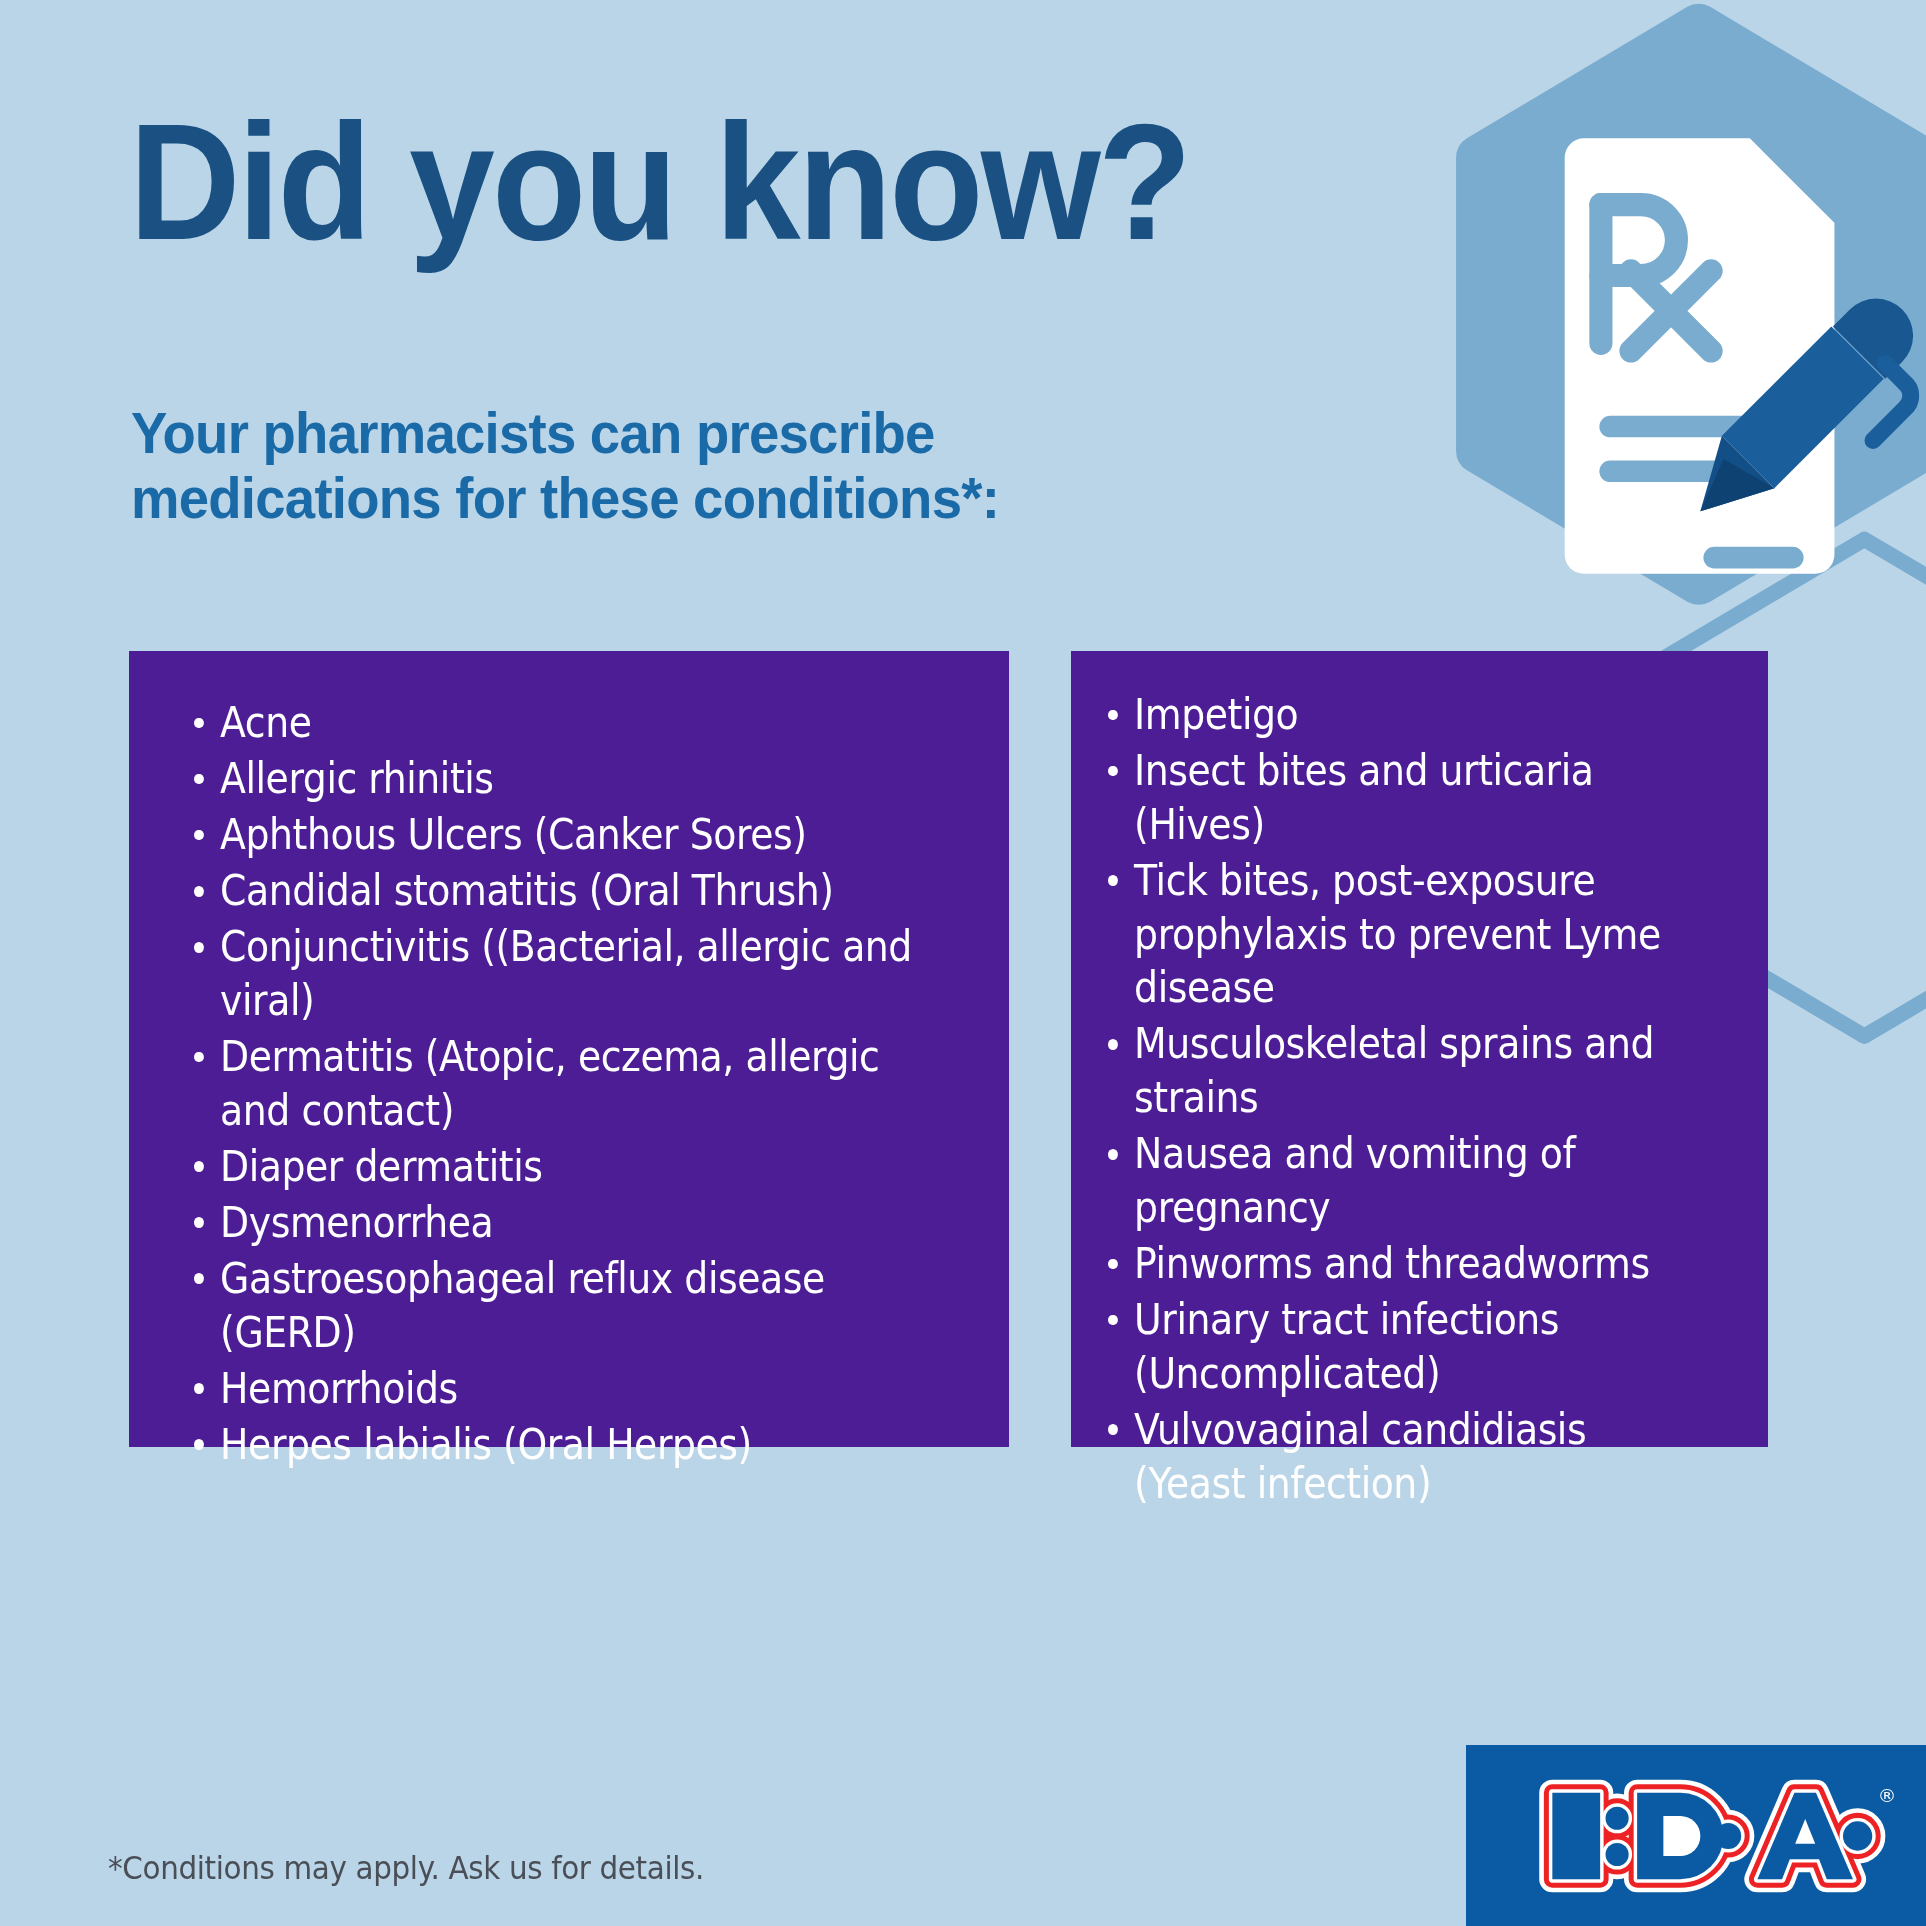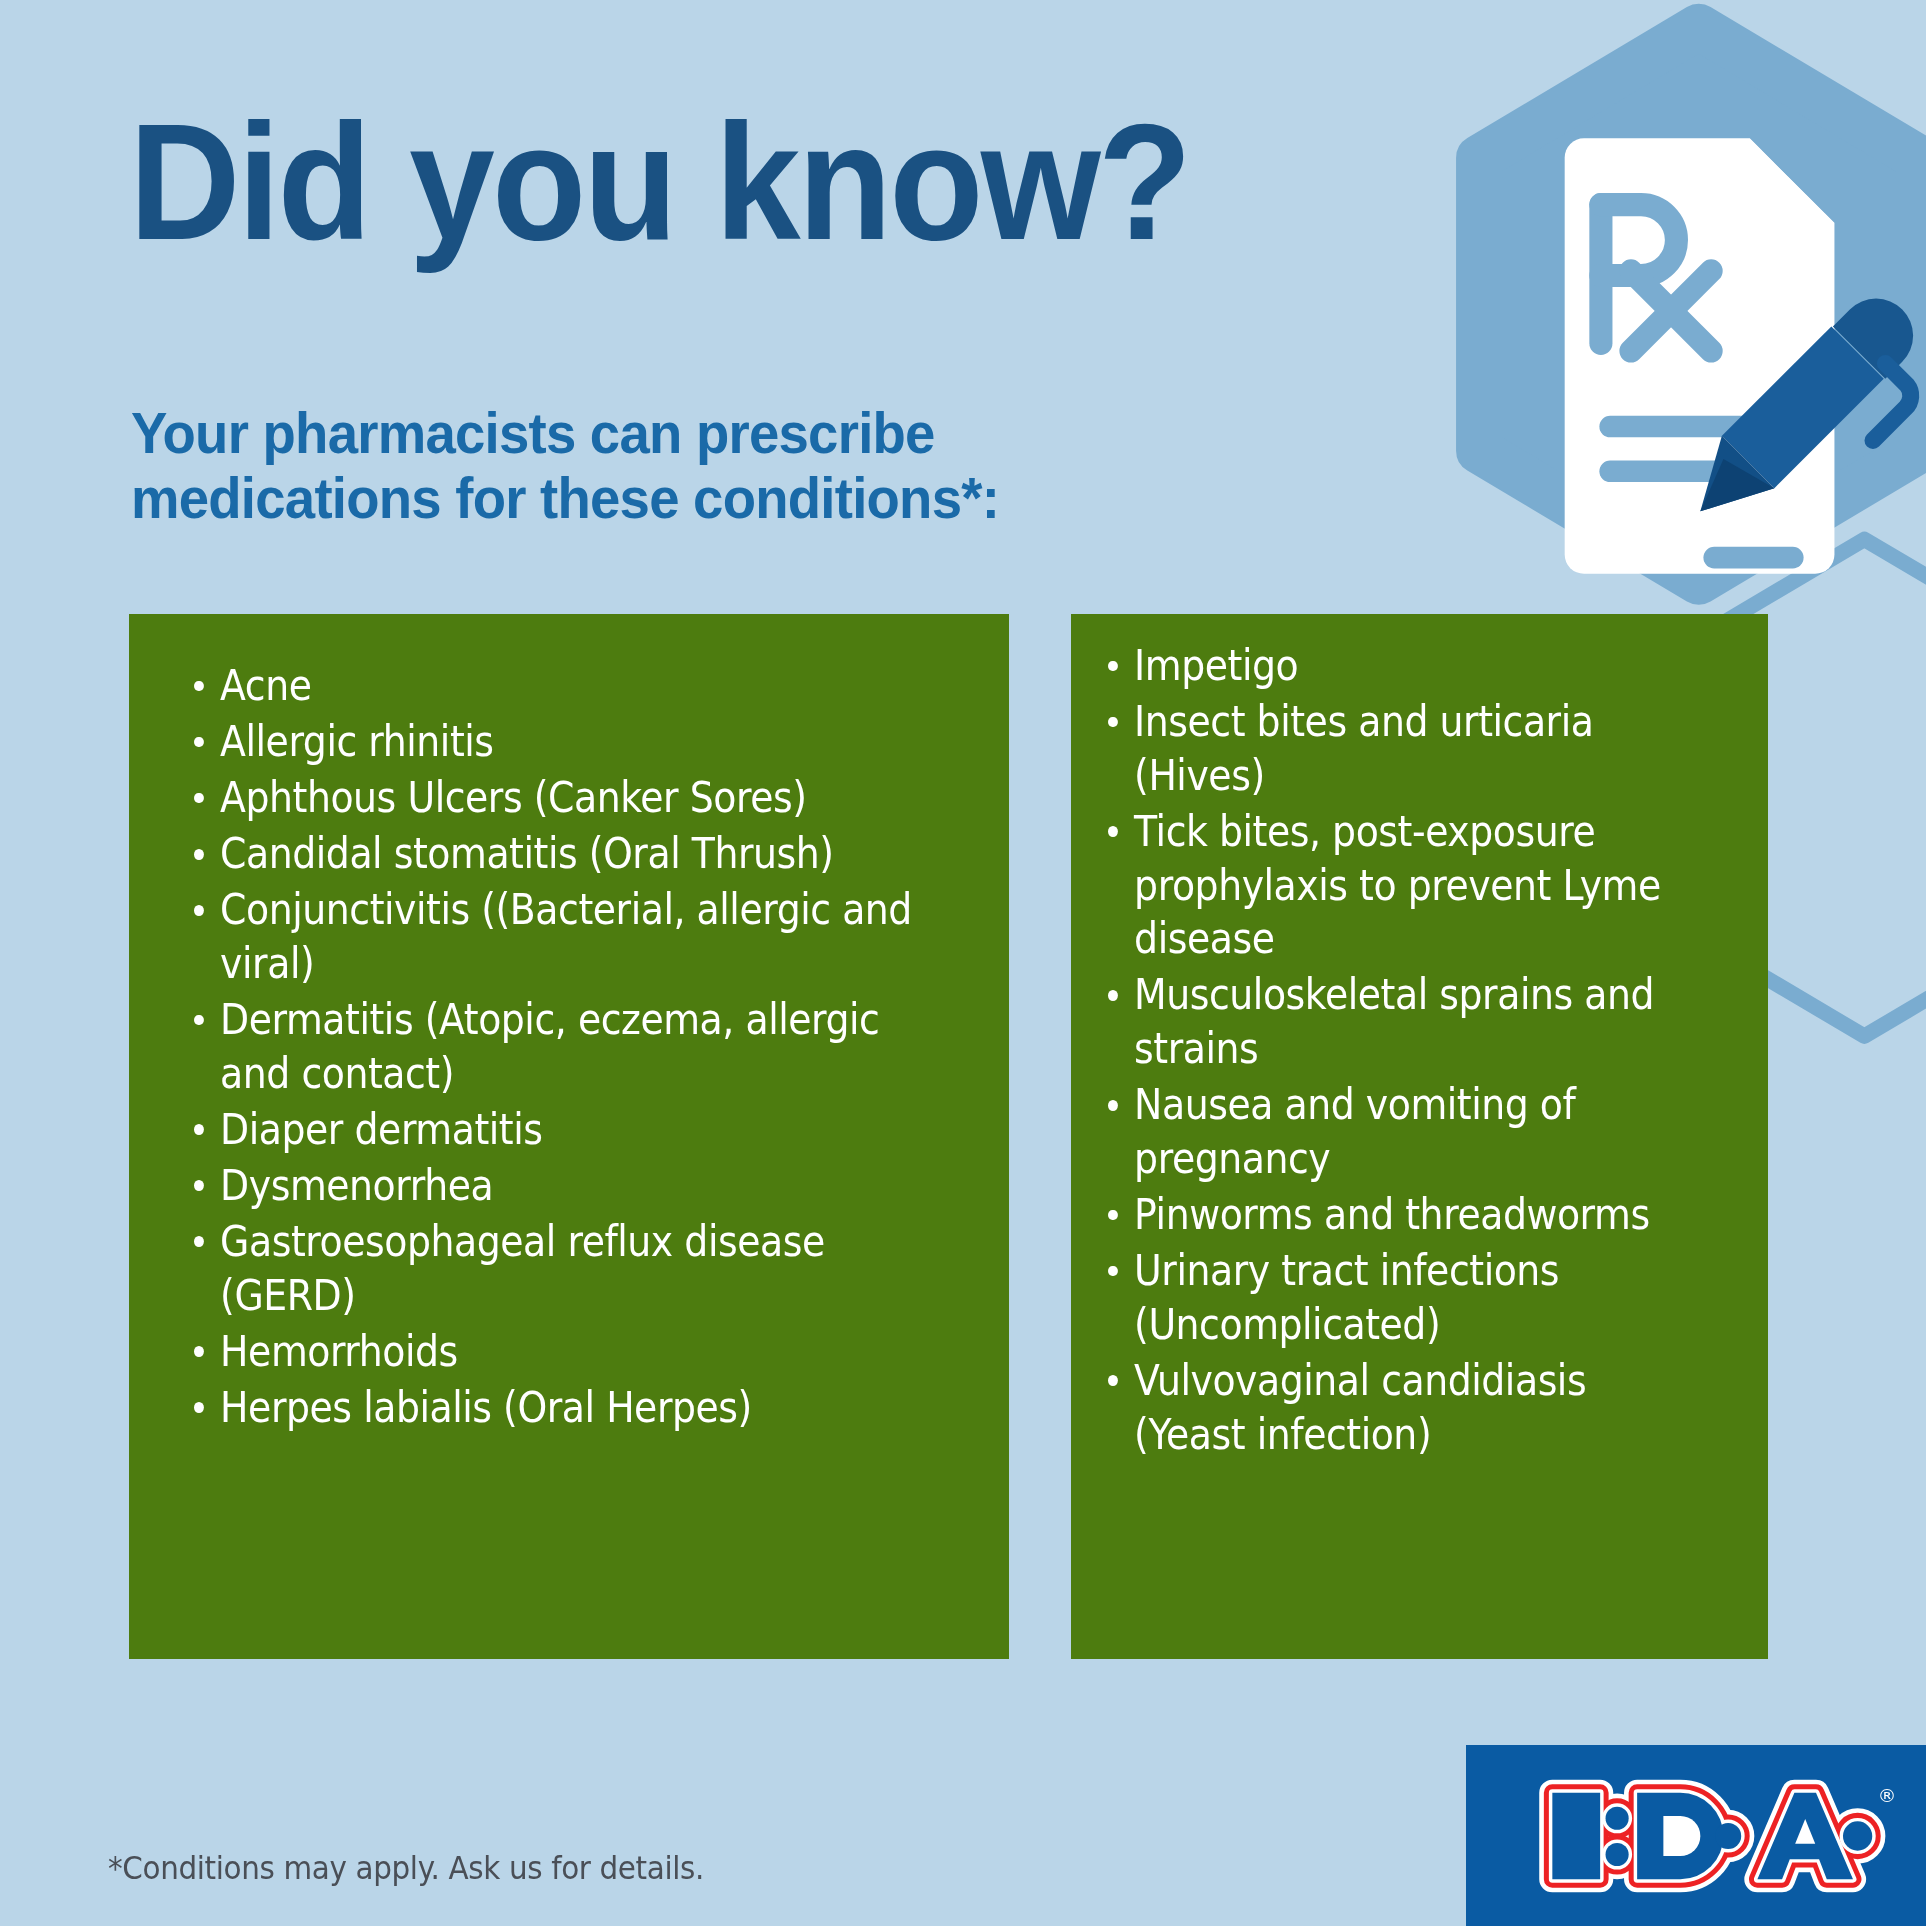--- a/index.html
+++ b/index.html
@@ -51,35 +51,35 @@
     line-height: 1.12;
     letter-spacing: -0.8px;
     color: #1a6aa8;
     transform: scaleX(0.94);
     transform-origin: left top;
   }
 
   
   .panel {
     position: absolute;
-    top: 614px;
-    height: 1045px;
-    background: #4d7c0f;
+    top: 651px;
+    height: 796px;
+    background: #4c1d95;
     box-sizing: border-box;
   }
   .panel.left  { left: 129px;  width: 880px; }
   .panel.right { left: 1071px; width: 697px;  }
 
   .list {
     margin: 0;
     padding: 0;
     list-style: none;
   }
   .panel.left .list  { padding: 45px 0 0 65px; }
-  .panel.right .list { padding: 25px 0 0 37px; }
+  .panel.right .list { padding: 25px 0 0 37px; margin-top: 12px; }
 
   .list li {
     position: relative;
     color: #ffffff;
     font-family: "DejaVu Sans", sans-serif;
     font-size: 42px;
     line-height: 1.28;
     padding-left: 29px;
     margin-bottom: 2.3px;
     letter-spacing: -0.5px;

